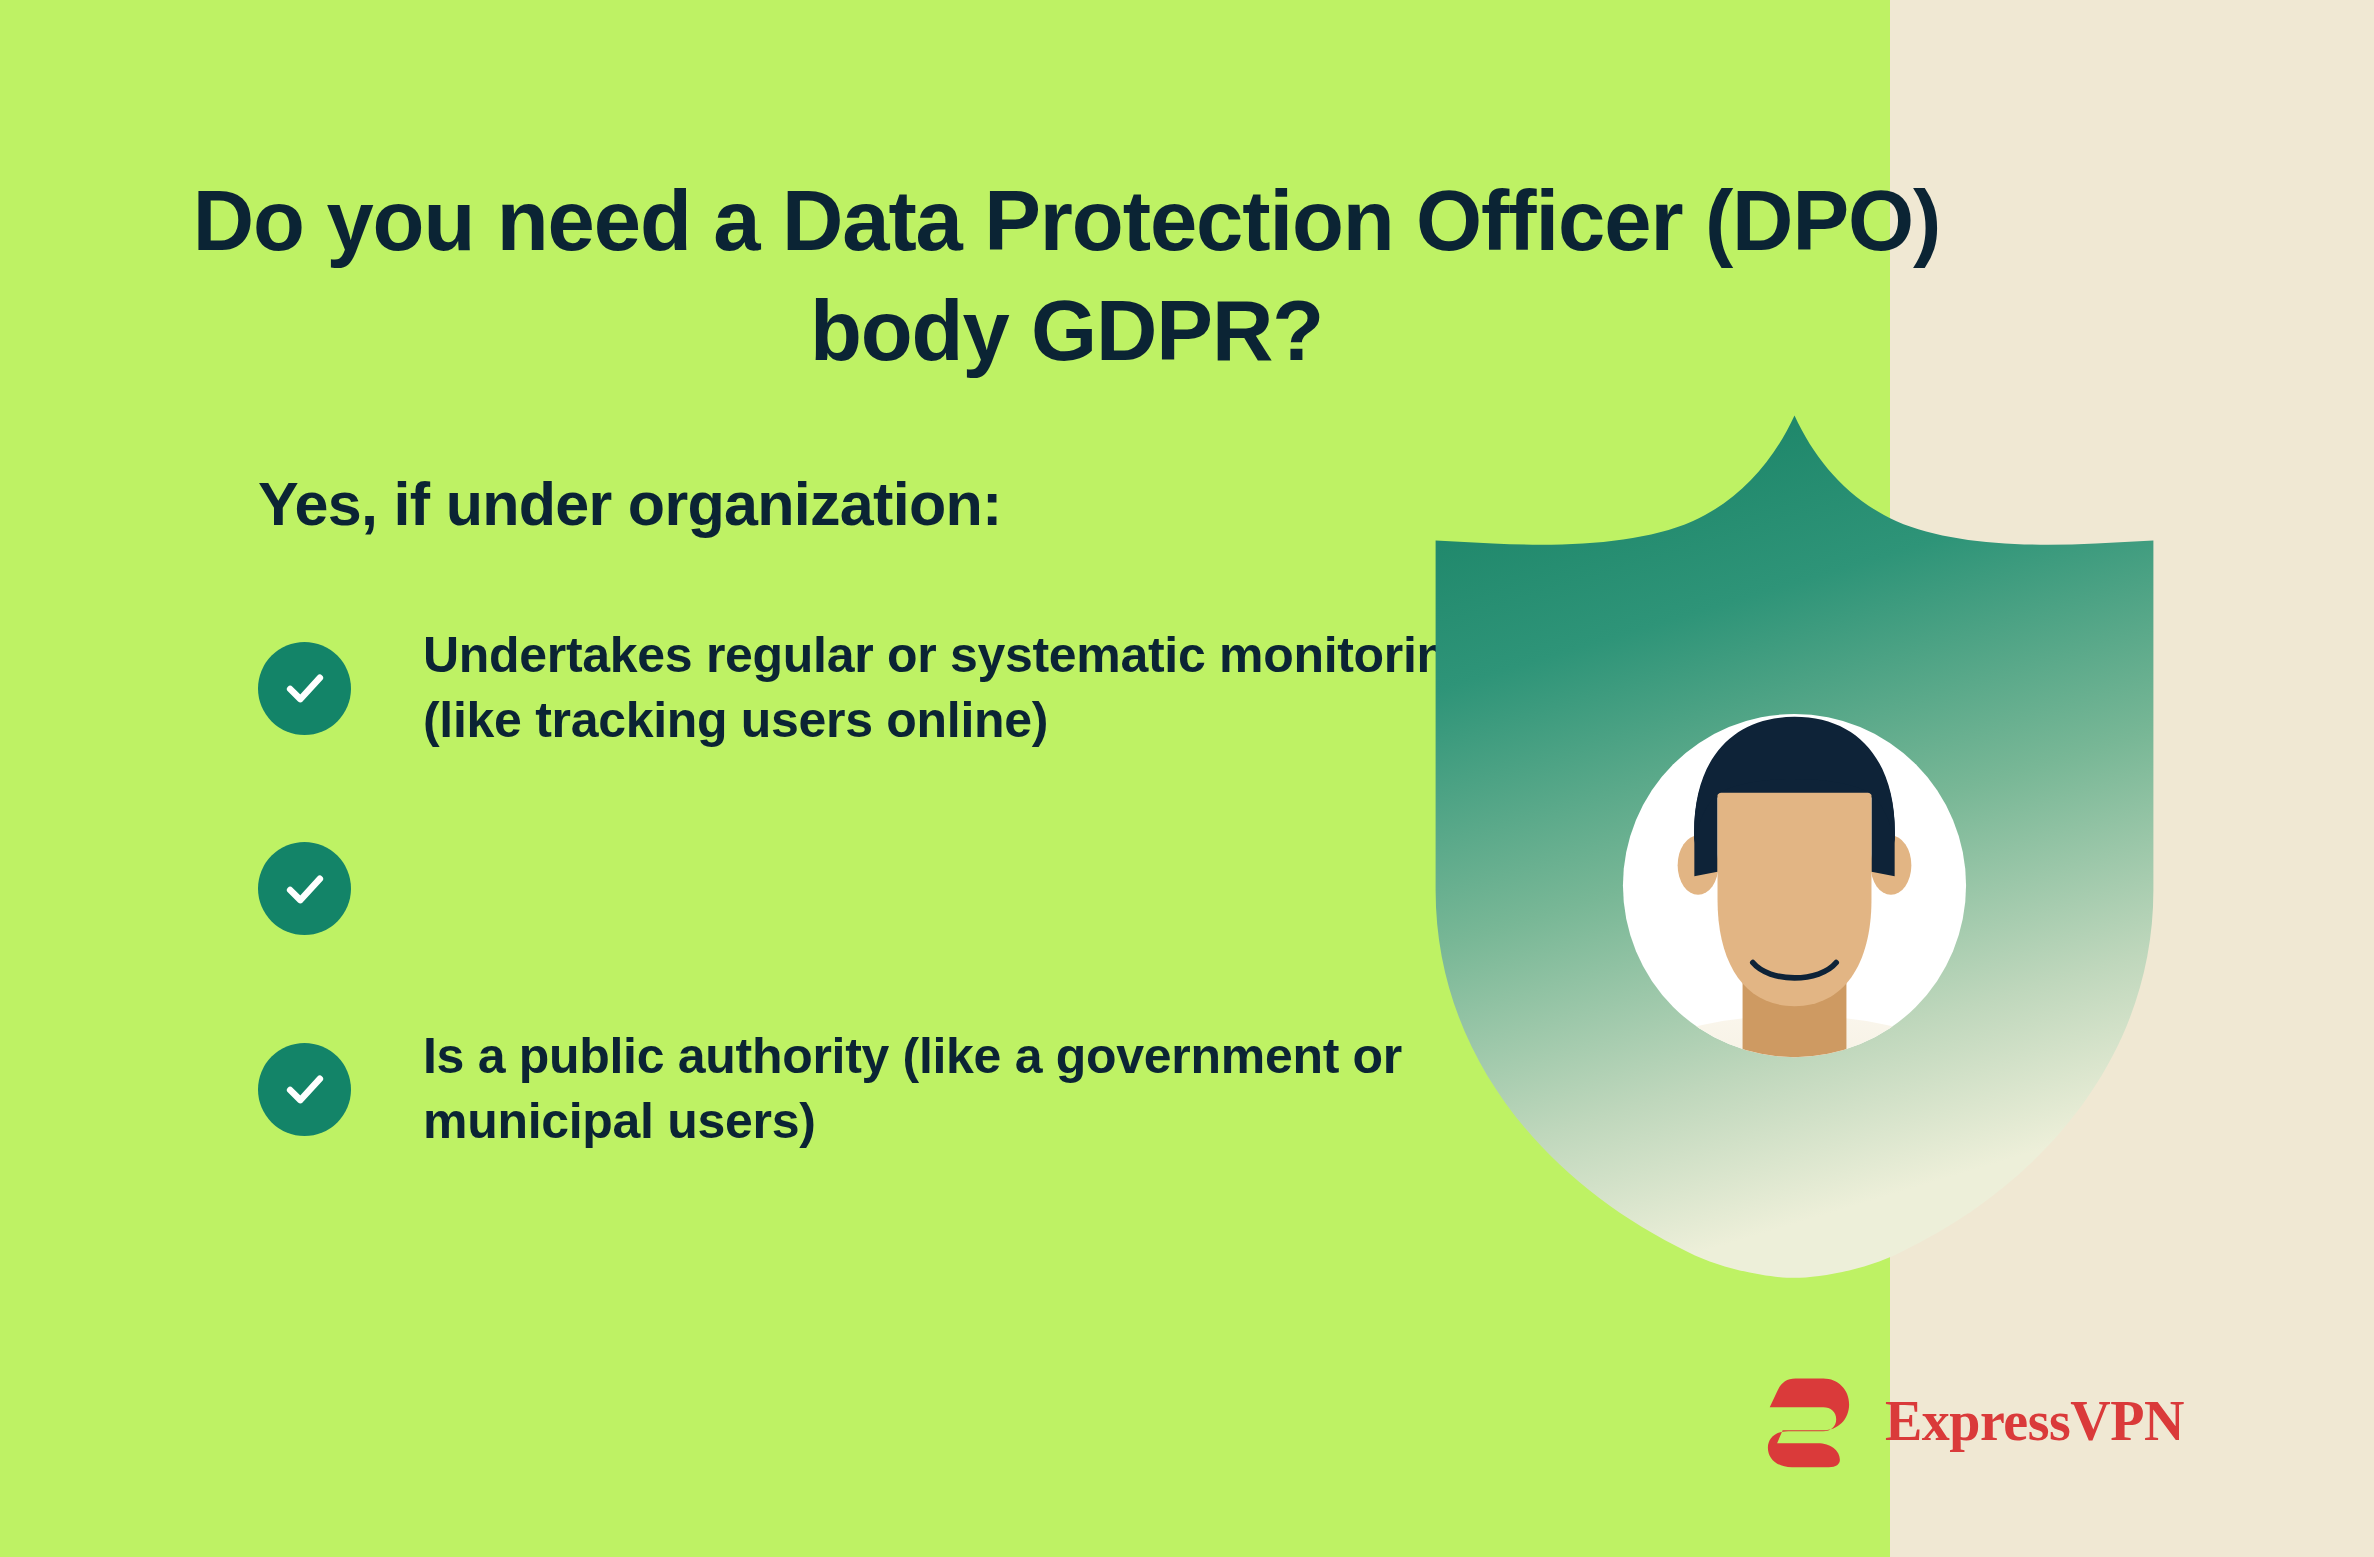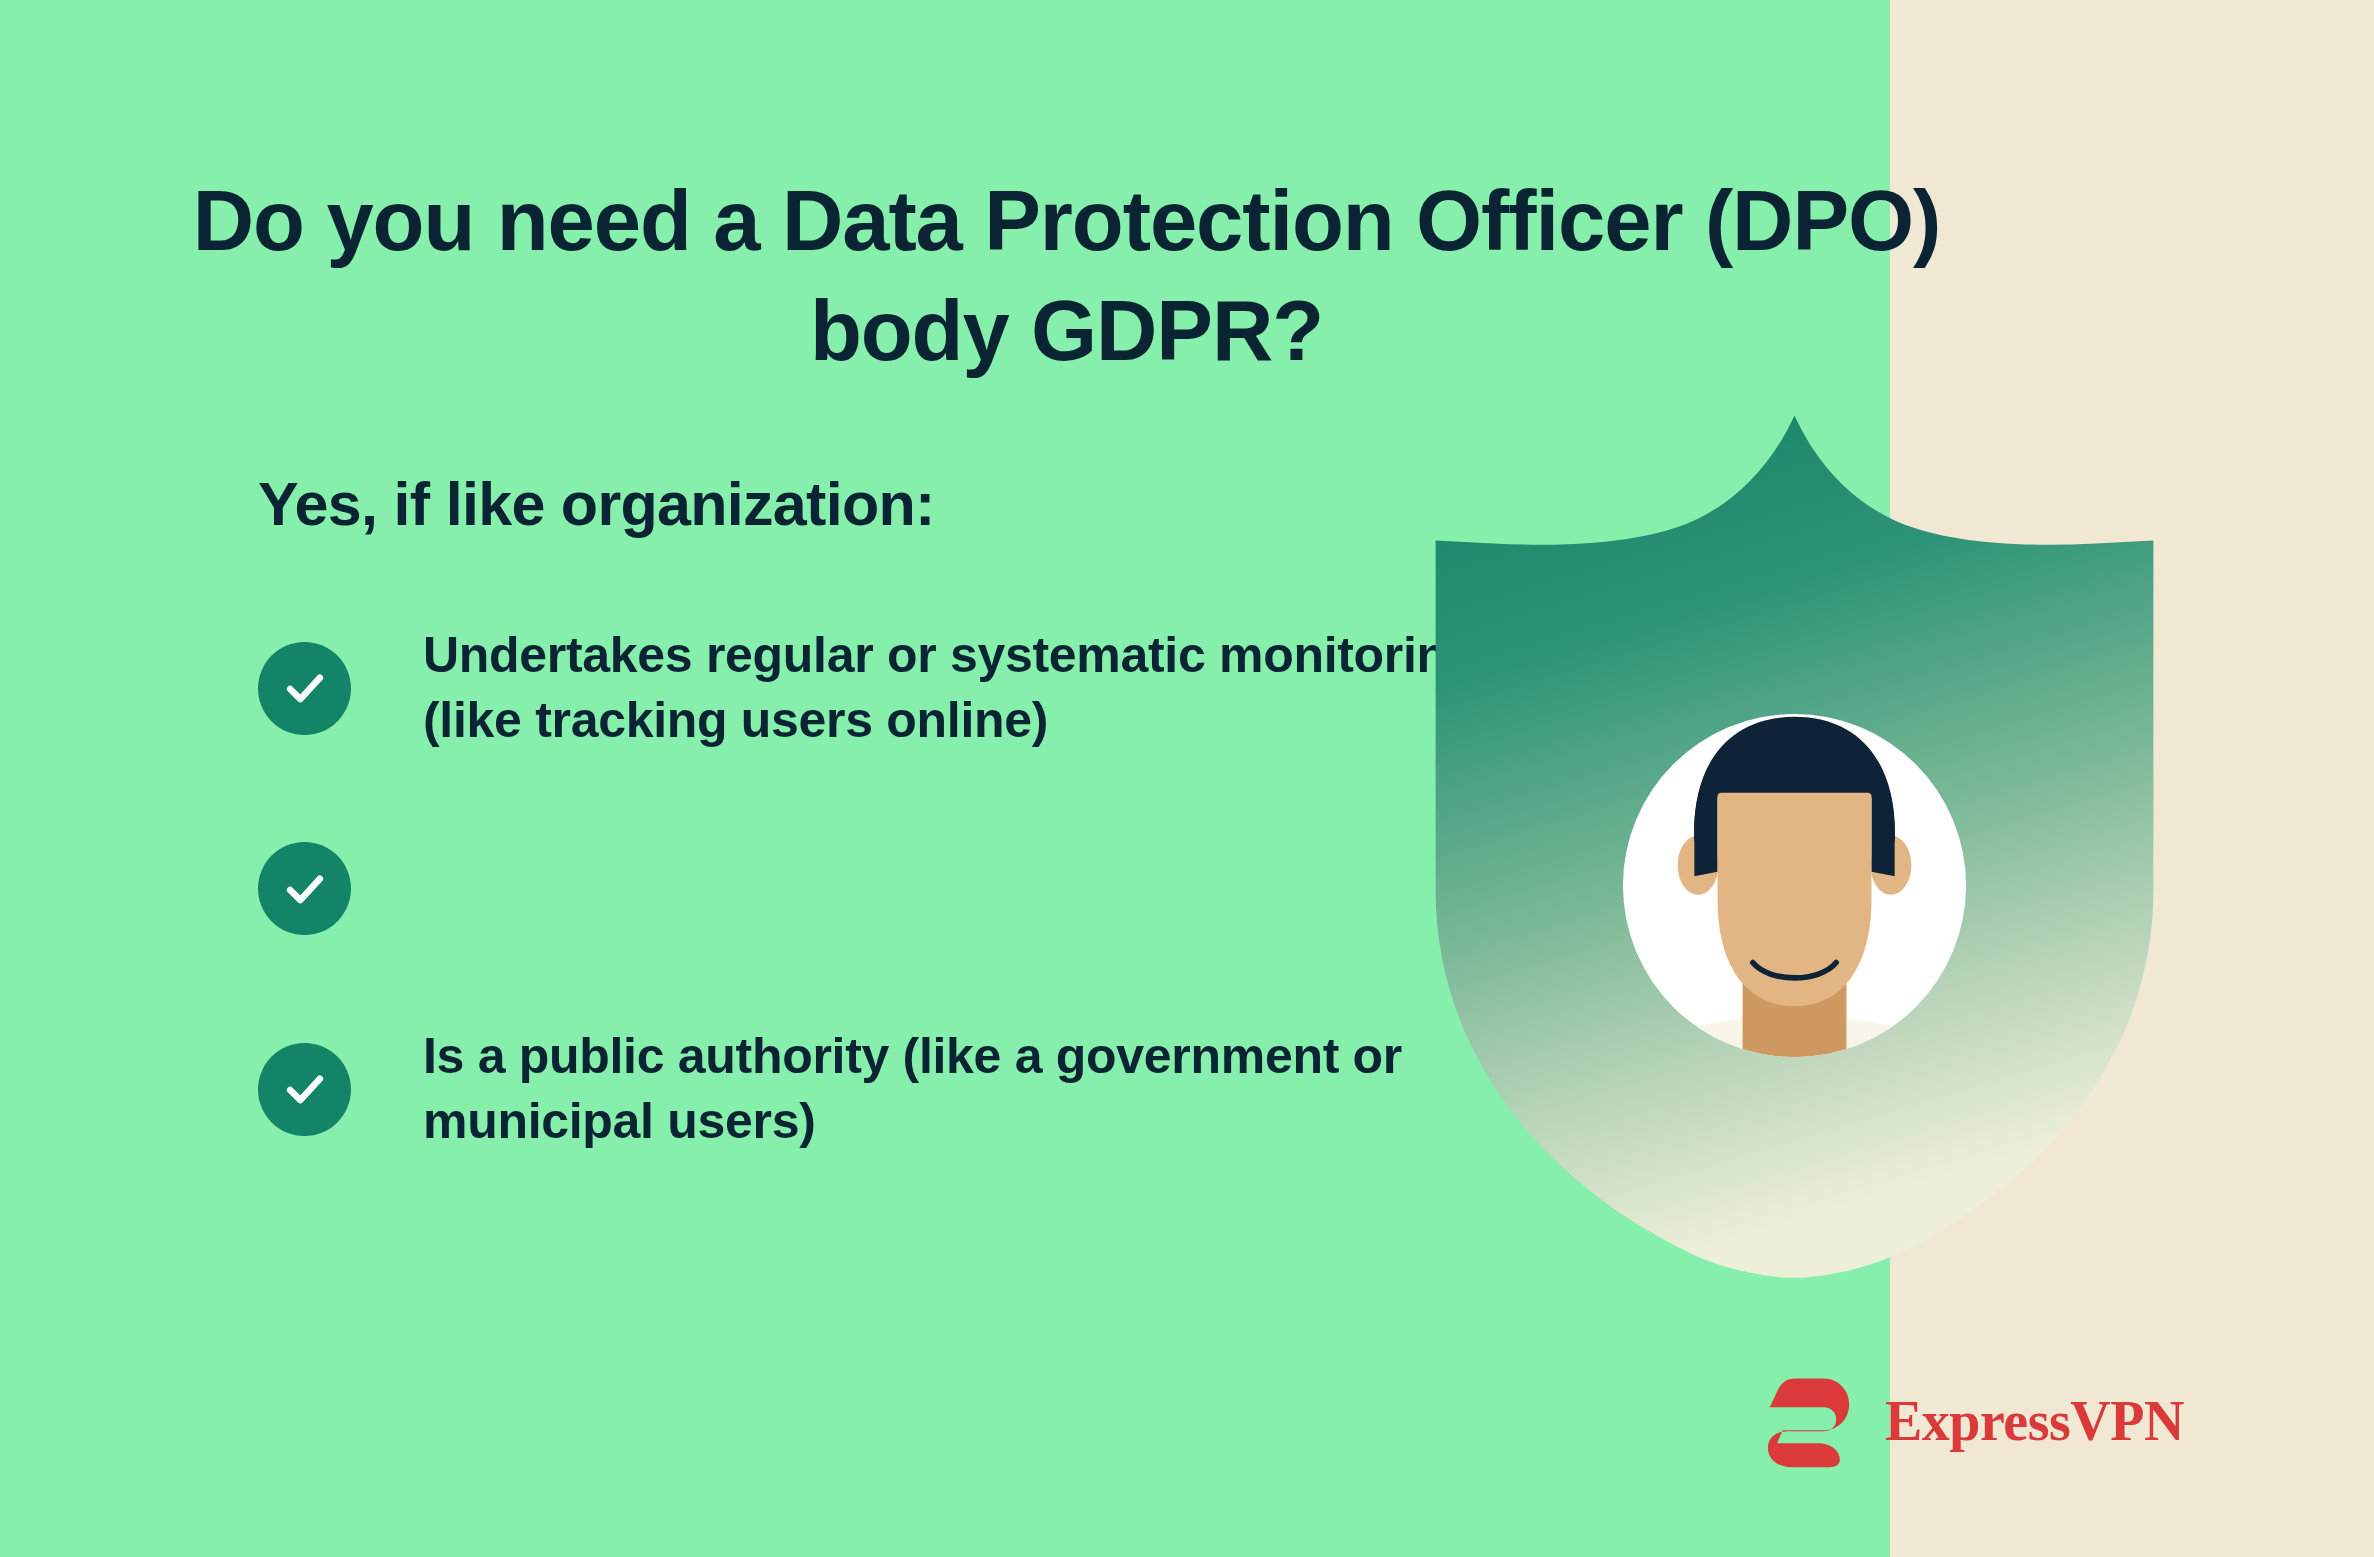--- a/index.html
+++ b/index.html
@@ -12,21 +12,21 @@
     background: #F0E8D3;
     font-family: "Liberation Sans", sans-serif;
     overflow: hidden;
     position: relative;
   }
 
   .canvas {
     position: relative;
     width: 1890px;
     height: 1557px;
-    background: #86efac;
+    background: #bef264;
   }
 
   
   .title {
     position: absolute;
     left: 0;
     top: 109px;
     width: 2133px;
     text-align: center;
     color: #0B2434;
@@ -128,21 +128,21 @@
 
 <div class="canvas">
 
   <h1 class="title">
     <span class="line">Do you need a Data Protection Officer (DPO)</span>
     <span class="line">body GDPR?</span>
   </h1>
 
   <div class="left-col">
 
-    <h2 class="subhead">Yes, if like organization:</h2>
+    <h2 class="subhead">Yes, if under organization:</h2>
 
     <ul class="checklist">
 
       <li class="check-item">
         <span class="check-circle">
           <svg width="52" height="52" viewBox="0 0 56 56" aria-hidden="true">
             <path d="M12 29 L23 40 L44 17" fill="none" stroke="#FFFFFF" stroke-width="7" stroke-linecap="round" stroke-linejoin="round"></path>
           </svg>
         </span>
         <span class="check-text">Undertakes regular or systematic monitoring (like tracking users online)</span>

